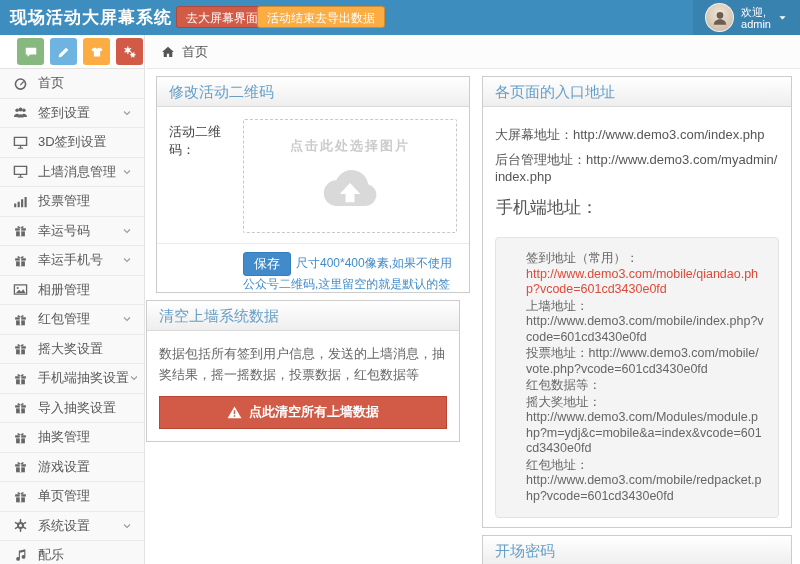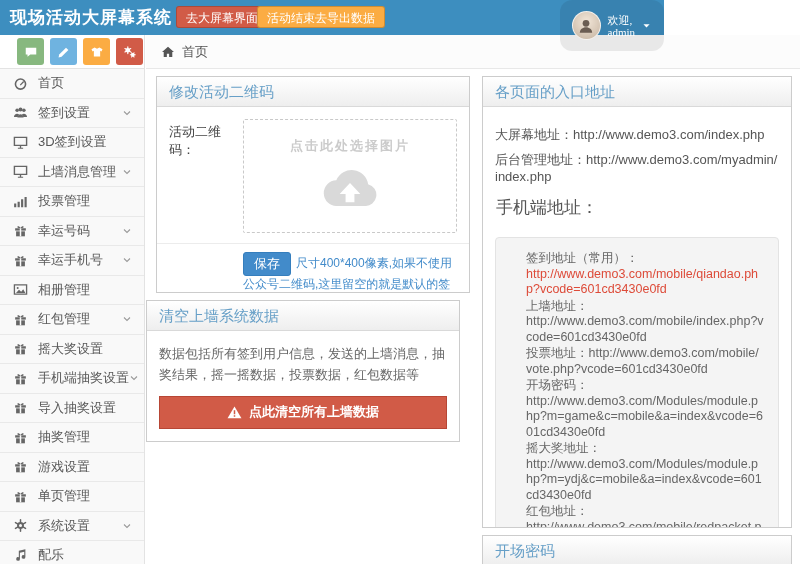--- a/index.html
+++ b/index.html
@@ -3,28 +3,28 @@
 <meta charset="utf-8">
 <style>
   html,body{margin:0;padding:0;}
   body{
     width:800px;height:564px;overflow:hidden;position:relative;
     background:#fff;font-family:"Liberation Sans","DejaVu Sans",sans-serif;
     -webkit-font-smoothing:antialiased;
   }
   .ic{display:block;}
   
-  .topbar{position:absolute;top:0;left:0;width:664px;height:35px;background:var(--c-header,#3D8EBF);z-index:5;font-family:Liberation Serif, serif;}
+  .topbar{position:absolute;top:0;left:0;width:800px;height:35px;background:var(--c-header,#3D8EBF);z-index:5;}
   .brand{position:absolute;left:10px;top:0;line-height:35px;font-size:17px;font-weight:bold;color:#fff;letter-spacing:1px;}
   .top-btn{position:absolute;top:6px;height:22px;line-height:22px;padding:0 9px;border-radius:3px;
     color:#fff;font-size:12px;border:1px solid rgba(0,0,0,.18);cursor:pointer;box-sizing:border-box;}
   .btn-screen{left:176px;background:var(--c-danger,#D15B47);}
   .btn-export{left:257px;background:var(--c-warning,#FBAC43);}
   .user-box{position:absolute;right:0;top:0;height:35px;display:flex;align-items:center;
-    padding:8px 12px;background:rgba(0,0,0,.08);color:#fff;cursor:pointer;border-radius:12px;}
+    padding:0 12px;background:rgba(0,0,0,.08);color:#fff;cursor:pointer;}
   .avatar{width:27px;height:27px;border-radius:50%;background:radial-gradient(circle at 50% 35%,#f2e6d8,#c5b3a0);
     border:1px solid rgba(255,255,255,.75);display:flex;align-items:center;justify-content:center;color:#6b5d52;overflow:hidden;}
   .welcome{font-size:11px;line-height:12px;margin-left:7px;}
   .caret{margin-left:6px;color:#fff;}
   
   .sidebar{position:absolute;top:35px;left:0;width:145px;height:529px;background:#f9f9f9;
     border-right:1px solid #e3e3e3;box-sizing:border-box;overflow:hidden;}
   .quickrow{height:34px;background:#fff;border-bottom:1px solid #e3e3e3;display:flex;align-items:center;
     padding-left:17px;gap:6px;box-sizing:border-box;}
   .quick-btn{width:27px;height:27px;border-radius:3px;display:flex;align-items:center;justify-content:center;
@@ -412,21 +412,21 @@
         <span>大屏幕地址：</span><span>http://www.demo3.com/index.php</span>
       </div>
       <div class="url-line">
         <span>后台管理地址：</span><span>http://www.demo3.com/myadmin/index.php</span>
       </div>
       <div class="mobile-label">手机端地址：</div>
       <div class="well">
           <div class="well-entry"><span>签到地址（常用）：</span><br><span class="well-url hl">http://www.demo3.com/mobile/qiandao.php?vcode=601cd3430e0fd</span></div>
           <div class="well-entry"><span>上墙地址：</span><br><span class="well-url">http://www.demo3.com/mobile/index.php?vcode=601cd3430e0fd</span></div>
           <div class="well-entry"><span>投票地址：</span><span class="well-url">http://www.demo3.com/mobile/vote.php?vcode=601cd3430e0fd</span></div>
-          <div class="well-entry"><span>开场密码：</span><br><span class="well-url">http://www.demo3.com/Modules/module.php?m=game&amp;c=mobile&amp;a=index&amp;vcode=601cd3430e0fd</span></div>
+          <div class="well-entry"><span>红包数据等：</span><br></div>
           <div class="well-entry"><span>摇大奖地址：</span><br><span class="well-url">http://www.demo3.com/Modules/module.php?m=ydj&amp;c=mobile&amp;a=index&amp;vcode=601cd3430e0fd</span></div>
           <div class="well-entry"><span>红包地址：</span><br><span class="well-url">http://www.demo3.com/mobile/redpacket.php?vcode=601cd3430e0fd</span></div>
         </div>
     </div>
   </div>
 
   <div class="panel panel-pass">
     <div class="panel-header">
       <span>开场密码</span>
     </div>

